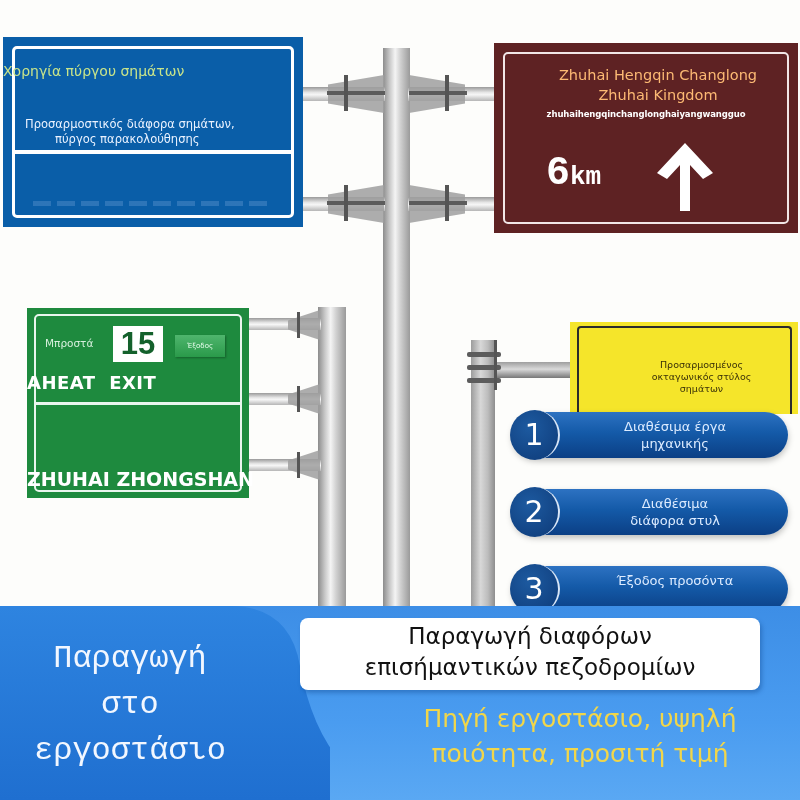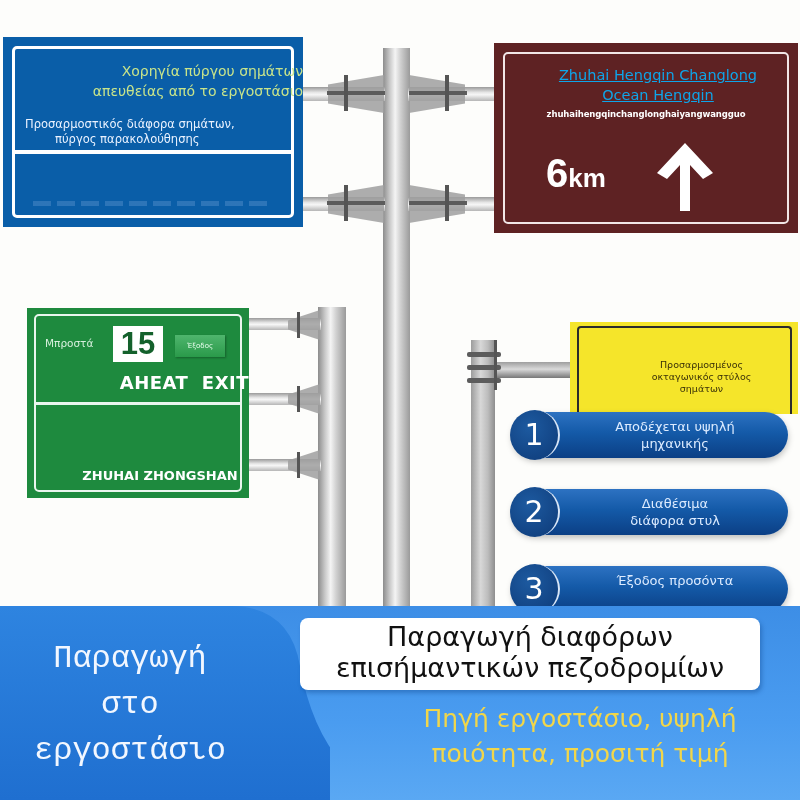--- a/index.html
+++ b/index.html
@@ -31,21 +31,21 @@
     }
     .sign-blue .frame {
       position: absolute; left: 9px; top: 9px; right: 9px; bottom: 9px;
       border: 3px solid #ffffff; border-radius: 5px;
     }
     .sign-blue .divider {
       position: absolute; left: 9px; right: 9px; top: 113px; height: 4px; background: #ffffff;
     }
     .sign-blue .title {
       position: absolute; left: 0; right: 0; top: 24px;
-      text-align: right; color: #c8e48a; font-size: 14px; line-height: 20px;
+      text-align: left; color: #c8e48a; font-size: 14px; line-height: 20px;
     }
     .sign-blue .sub {
       position: absolute; left: 22px; top: 80px; color: #eaf2ff; font-size: 11.5px; line-height: 15px;
     }
     .sign-blue .sub span { display: block; }
     .sign-blue .sub span:nth-child(2) { padding-left: 30px; }
     .sign-blue .faint {
       position: absolute; left: 30px; right: 30px; top: 164px; height: 5px;
       background: repeating-linear-gradient(90deg, rgba(80,140,200,.5) 0 18px, transparent 18px 24px);
     }
@@ -54,29 +54,29 @@
     .sign-brown {
       position: absolute; left: 494px; top: 43px; width: 304px; height: 190px;
       background: #5e2223;
     }
     .sign-brown .frame {
       position: absolute; left: 9px; top: 9px; right: 9px; bottom: 9px;
       border: 2px solid #f1e6e6; border-radius: 5px;
     }
     .sign-brown .title {
       position: absolute; left: 40px; right: 16px; top: 22px;
-      text-align: center; color: #0ea5e9; font-size: 14.5px; line-height: 20px; text-decoration: underline;
+      text-align: center; color: #fdba74; font-size: 14.5px; line-height: 20px;
     }
     .sign-brown .pinyin {
       position: absolute; left: 0; right: 0; top: 66px; text-align: center;
       color: #ffffff; font-size: 8.5px; font-weight: bold; letter-spacing: -.1px;
     }
     .sign-brown .dist {
       position: absolute; left: 52px; top: 108px; color: #ffffff; font-weight: bold;
-      font-family: Liberation Sans, sans-serif;
+      font-family: Liberation Mono, monospace;
     }
     .sign-brown .dist .num { font-size: 40px; }
     .sign-brown .dist .unit { font-size: 26px; }
     .sign-brown .arrow { position: absolute; left: 163px; top: 100px; width: 56px; height: 68px; }
 
     
     .sign-green {
       position: absolute; left: 27px; top: 308px; width: 222px; height: 190px;
       background: #1e8a3e;
     }
@@ -94,30 +94,30 @@
       position: absolute; left: 86px; top: 18px; width: 50px; height: 36px;
       background: #ffffff; color: #14612c; font-weight: bold; font-size: 31px;
       text-align: center; line-height: 36px; font-family: "Liberation Sans", sans-serif;
     }
     .sign-green .exit-tag {
       position: absolute; left: 148px; top: 27px; width: 50px; height: 22px;
       background: linear-gradient(180deg, #4fb56d, #2a9a4a); box-shadow: 1px 1px 2px rgba(0,0,0,.3);
       color: #eaffef; font-size: 7px; text-align: center; line-height: 22px;
     }
     .sign-green .ahead-exit {
-      position: absolute; left: 0; right: 0; top: 64px; text-align: right;
+      position: absolute; left: 0; right: 0; top: 64px; text-align: left;
       color: #ffffff; font-weight: bold; font-size: 18px; letter-spacing: .5px;
     }
     .sign-green .dest {
       position: absolute; left: 0; right: 0; top: 97px; text-align: center;
       color: #f0fff3; font-size: 20px; line-height: 30px;
     }
     .sign-green .dest-caps {
       position: absolute; left: 0; right: 0; top: 160px; text-align: center;
-      color: #ffffff; font-weight: bold; font-size: 13px; white-space: nowrap; margin-left: 44px;
+      color: #ffffff; font-weight: bold; font-size: 19px; white-space: nowrap;
     }
 
     
     .pole-oct {
       position: absolute; left: 471px; top: 340px; width: 24px; height: 280px;
       background: linear-gradient(90deg, #9c9c9c 0%, #d8d8d8 40%, #bdbdbd 70%, #8e8e8e 100%);
     }
     .sign-yellow {
       position: absolute; left: 570px; top: 322px; width: 228px; height: 92px;
       background: #f5e52a;
@@ -160,21 +160,21 @@
       border-top-right-radius: 90px 70px;
       clip-path: path('M0 0 L230 0 Q290 0 300 60 Q320 170 400 194 L0 194 Z');
     }
     .banner-white {
       position: absolute; left: 300px; top: 618px; width: 460px; height: 72px;
       background: #ffffff; border-radius: 8px;
       box-shadow: 2px 3px 4px rgba(10,60,130,.35);
     }
     .banner-white .text {
       position: absolute; left: 0; right: 0; top: 3px; text-align: center;
-      color: #111111; font-size: 27px; line-height: 31px;
+      color: #111111; font-size: 23px; line-height: 31px;
     }
     .banner-left-text {
       position: absolute; left: 10px; width: 240px; top: 636px; text-align: center;
       color: #f2f7ff; font-size: 32px; line-height: 46px; font-family: Liberation Mono, monospace;
     }
     .banner-yellow-text {
       position: absolute; left: 360px; width: 440px; top: 701px; text-align: center;
       color: #f1d64a; font-size: 25px; line-height: 35px;
     }
   </style>
@@ -217,34 +217,33 @@
 <div class="bolt-bar" style="left:467px; top:352px; width:34px; height:5px; border-radius:2px;"></div>
 <div class="bolt-bar" style="left:467px; top:365px; width:34px; height:5px; border-radius:2px;"></div>
 <div class="bolt-bar" style="left:467px; top:378px; width:34px; height:5px; border-radius:2px;"></div>
 <div class="plate" style="left:494px; top:340px; height:50px; width:3px;"></div>
 
 <div class="sign-blue">
   <div class="frame"></div>
   <div class="divider"></div>
   <div class="title">
     <div>Χορηγία πύργου σημάτων</div>
-    <div>απευθείας από το εργοστάσιο</div>
   </div>
   <div class="sub">
     <span>Προσαρμοστικός διάφορα σημάτων,</span>
     <span>πύργος παρακολούθησης</span>
   </div>
   <div class="faint"></div>
 </div>
 
 <div class="sign-brown">
   <div class="frame"></div>
   <div class="title">
     <div>Zhuhai Hengqin Changlong</div>
-    <div>Ocean Hengqin</div>
+    <div>Zhuhai Kingdom</div>
   </div>
   <div class="pinyin">zhuhaihengqinchanglonghaiyangwangguo</div>
   <div class="dist">
     <span class="num">6</span><span class="unit">km</span>
   </div>
   <svg class="arrow" viewBox="0 0 56 68">
     <polygon points="28,0 56,30 46,36 33,22 33,68 23,68 23,22 10,36 0,30" fill="#ffffff"></polygon>
   </svg>
 </div>
 
@@ -265,21 +264,21 @@
   <div class="text">
     <div>Προσαρμοσμένος</div>
     <div>οκταγωνικός στύλος</div>
     <div>σημάτων</div>
   </div>
 </div>
 
 <div class="pill" style="top:412px;">
   <div class="num">1</div>
   <div class="label">
-    <div>Αποδέχεται υψηλή</div>
+    <div>Διαθέσιμα έργα</div>
     <div>μηχανικής</div>
   </div>
 </div>
 <div class="pill" style="top:489px;">
   <div class="num">2</div>
   <div class="label">
     <div>Διαθέσιμα</div>
     <div>διάφορα στυλ</div>
   </div>
 </div>

